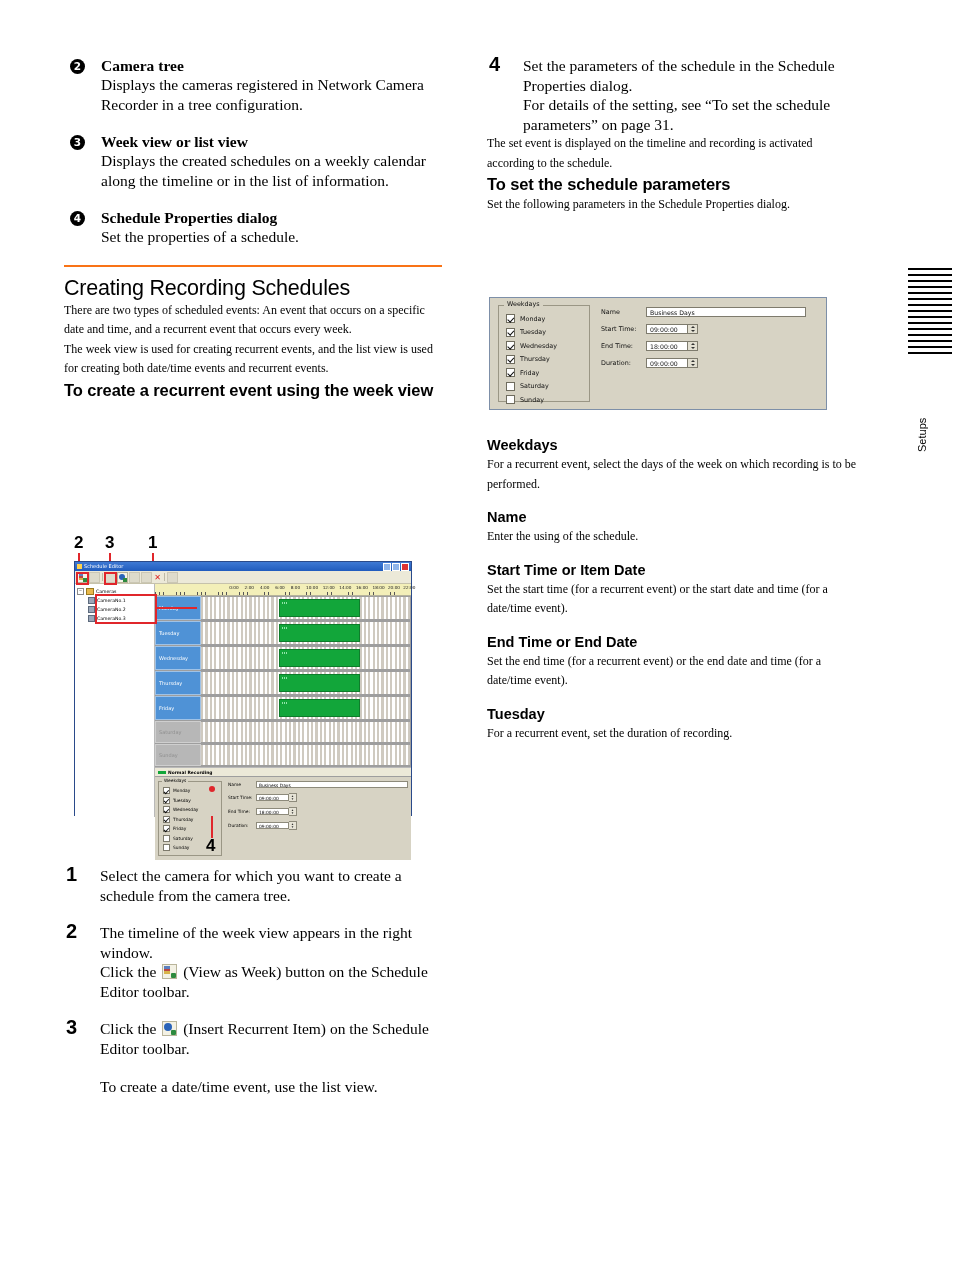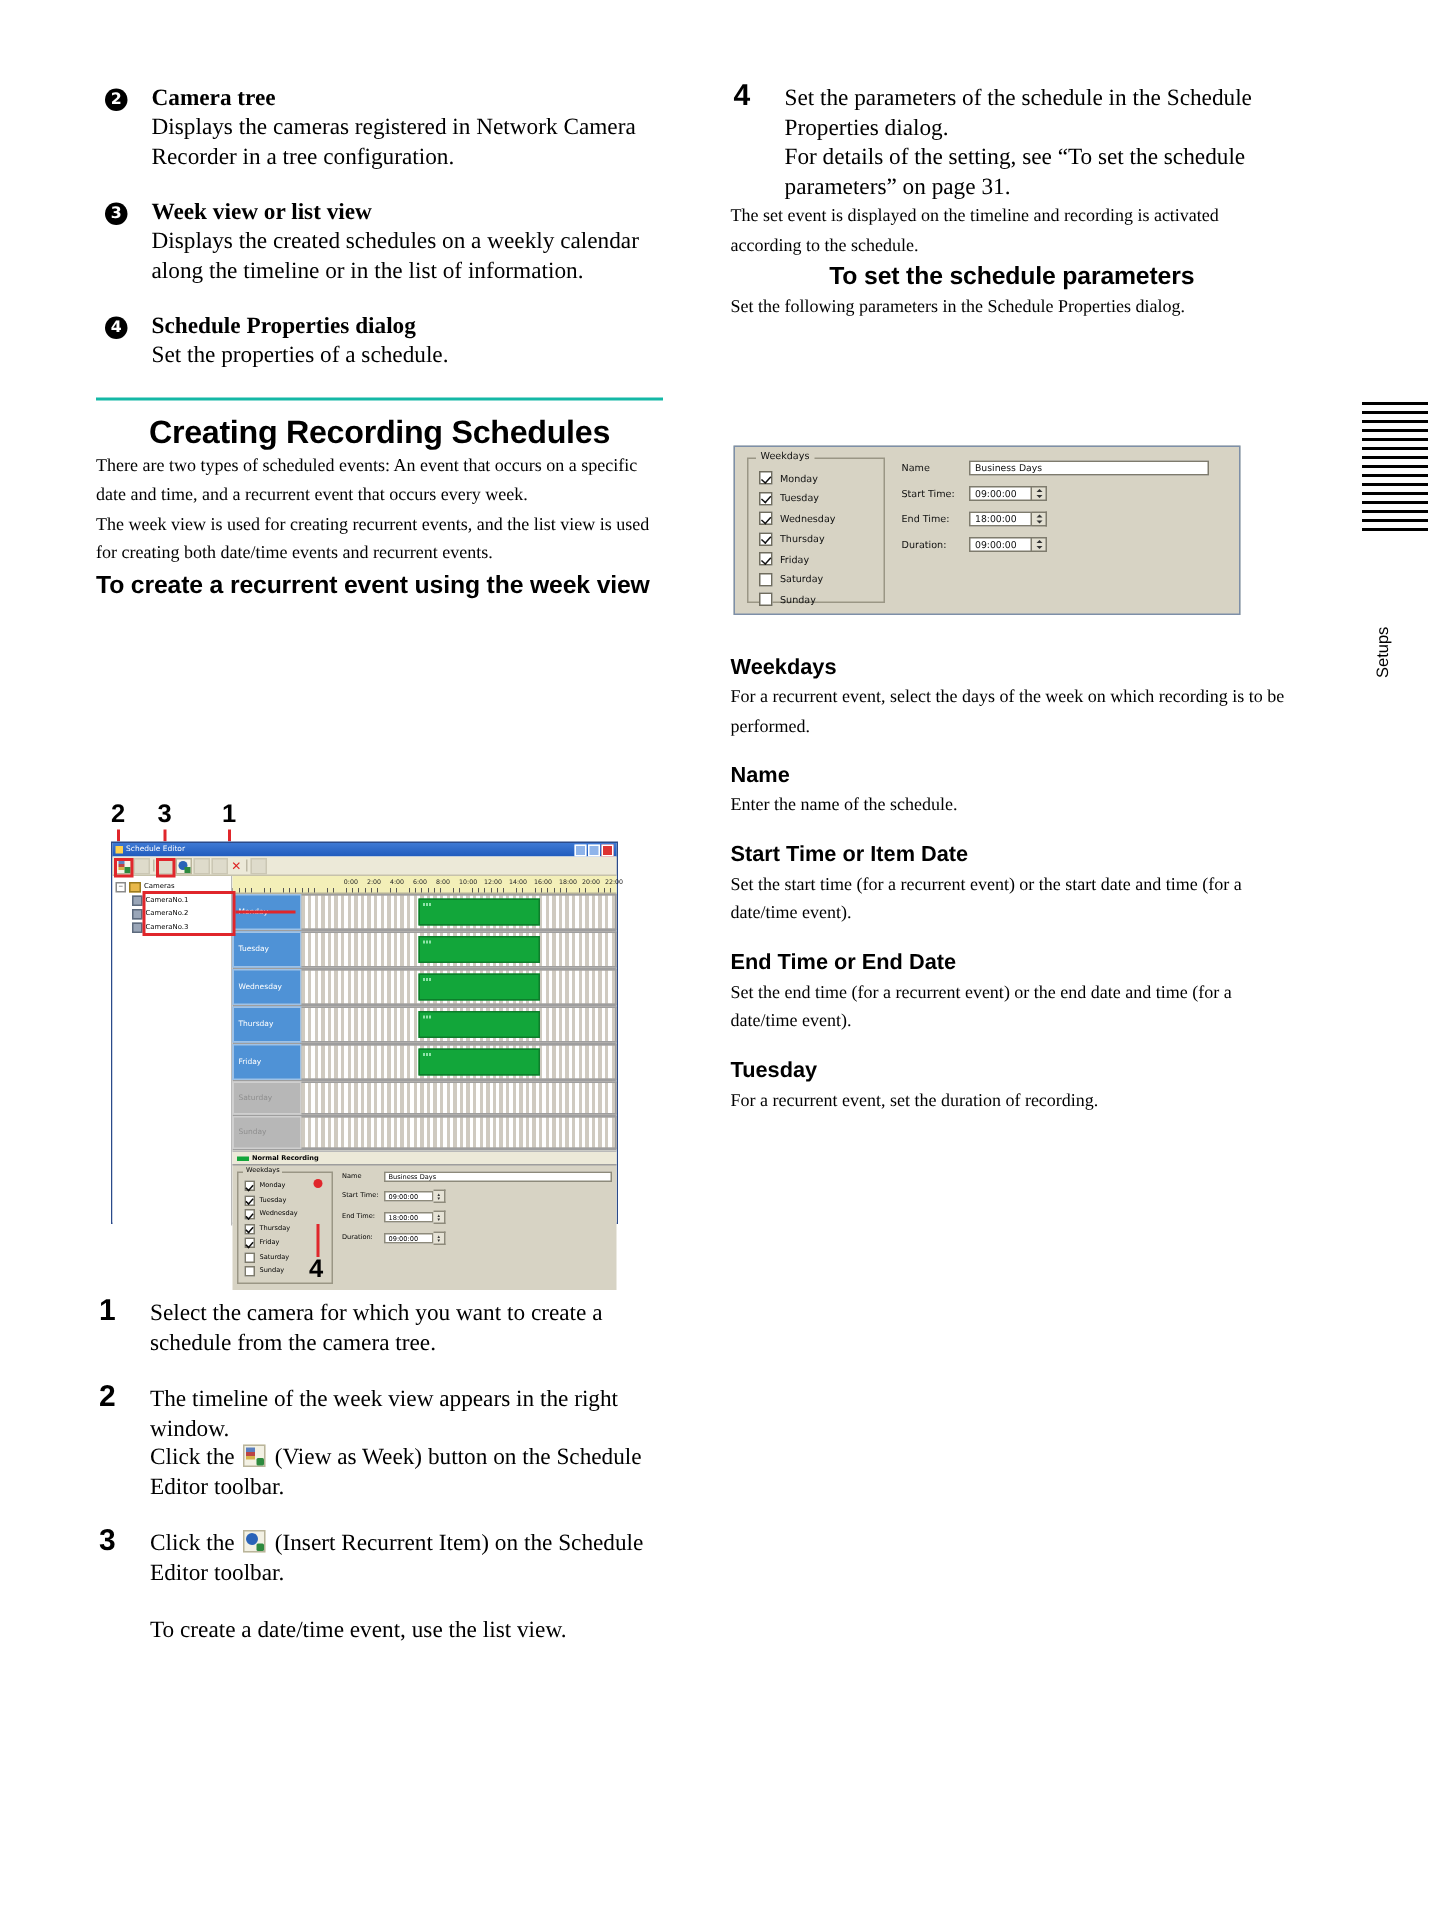--- a/index.html
+++ b/index.html
@@ -32,23 +32,23 @@
     font-weight:bold; font-size:15.5px; line-height:19px;
   }
   .bullet-body {
     font-family:"Liberation Serif", serif;
     font-size:15.5px; line-height:19.5px;
   }
 
   
   h1.section-head {
     font-family:"Liberation Sans", sans-serif;
-    font-size:21.5px; font-weight:bold;
+    font-size:21.5px; font-weight:normal;
     margin:0; padding-top:9px;
-    border-top:2px solid #14b8a6;
+    border-top:2px solid #f97316;
     letter-spacing:-0.2px;
   }
   h2.sub-head {
     font-family:"Liberation Sans", sans-serif;
     font-size:16.5px; font-weight:bold;
     margin:0; line-height:22px;
     letter-spacing:-0.1px;
   }
   h3.param-head {
     font-family:"Liberation Sans", sans-serif;
@@ -56,21 +56,21 @@
     margin:0 0 1px 0; line-height:18px;
   }
   p.body {
     font-family:"Liberation Serif", serif;
     font-size:12px; line-height:19.5px;
     margin:0;
   }
   .mt10 { margin-top:10px; }
   .mt14 { margin-top:14px; }
   .mt18 { margin-top:18px; }
-  .mt22 { margin-top:22px;text-align:center; }
+  .mt22 { margin-top:22px; }
   .mt26 { margin-top:26px; }
 
   
   .step { position:relative; padding-left:36px; margin-top:18px; }
   .step-num {
     position:absolute; left:2px; top:-3px;
     font-family:"Liberation Sans", sans-serif;
     font-size:20px; font-weight:bold;
   }
   .step-body { font-family:"Liberation Serif", serif; font-size:15.5px; line-height:19.5px; }
@@ -653,21 +653,21 @@
 
   <div style="position:absolute; left:487px; top:436px; width:375px;">
 
     <div>
       <h3 class="param-head">Weekdays</h3>
       <p class="body">For a recurrent event, select the days of the week on which recording is to be performed.</p>
     </div>
 
     <div class="mt14">
       <h3 class="param-head">Name</h3>
-      <p class="body">Enter the name of the schedule.</p>
+      <p class="body">Enter the using of the schedule.</p>
     </div>
 
     <div class="mt14">
       <h3 class="param-head">Start Time or Item Date</h3>
       <p class="body">Set the start time (for a recurrent event) or the start date and time (for a date/time event).</p>
     </div>
 
     <div class="mt14">
       <h3 class="param-head">End Time or End Date</h3>
       <p class="body">Set the end time (for a recurrent event) or the end date and time (for a date/time event).</p>

